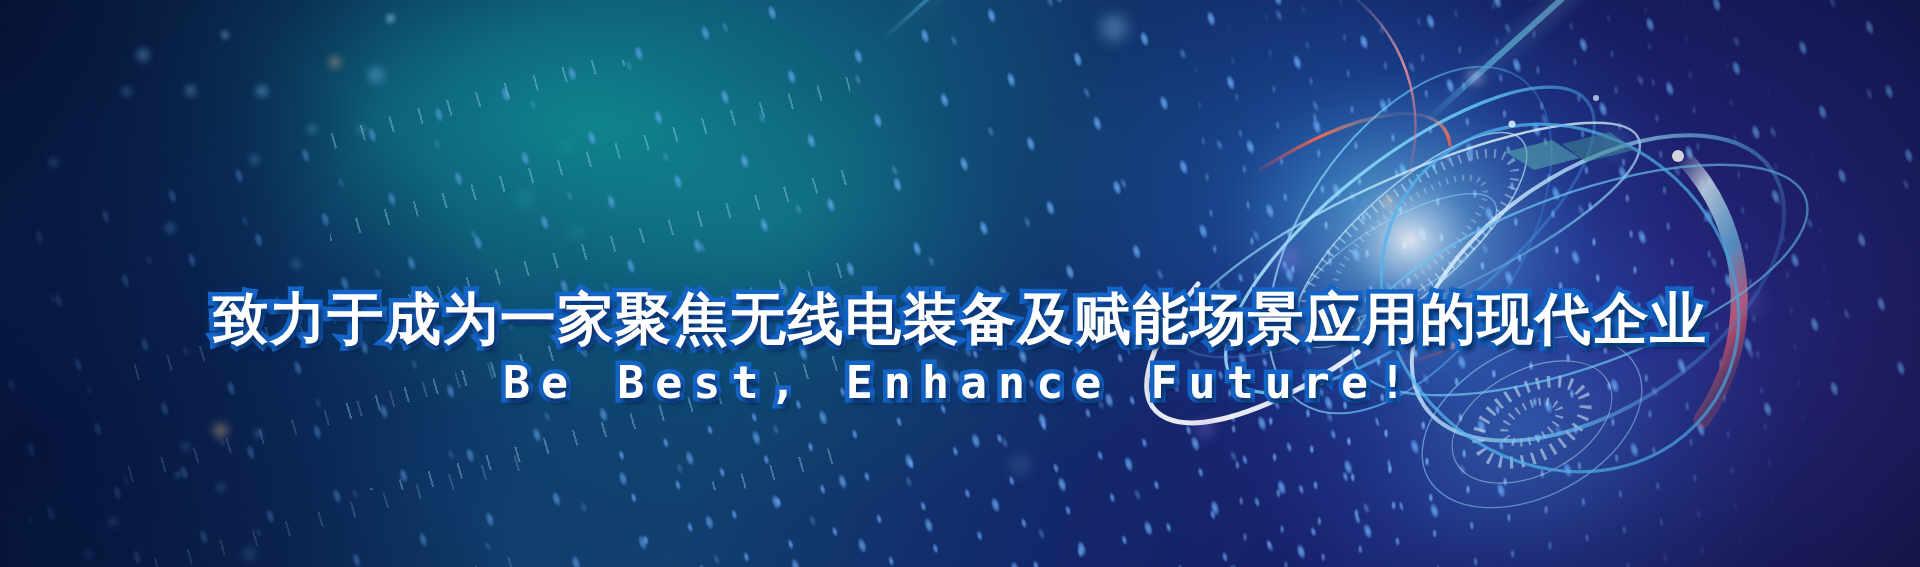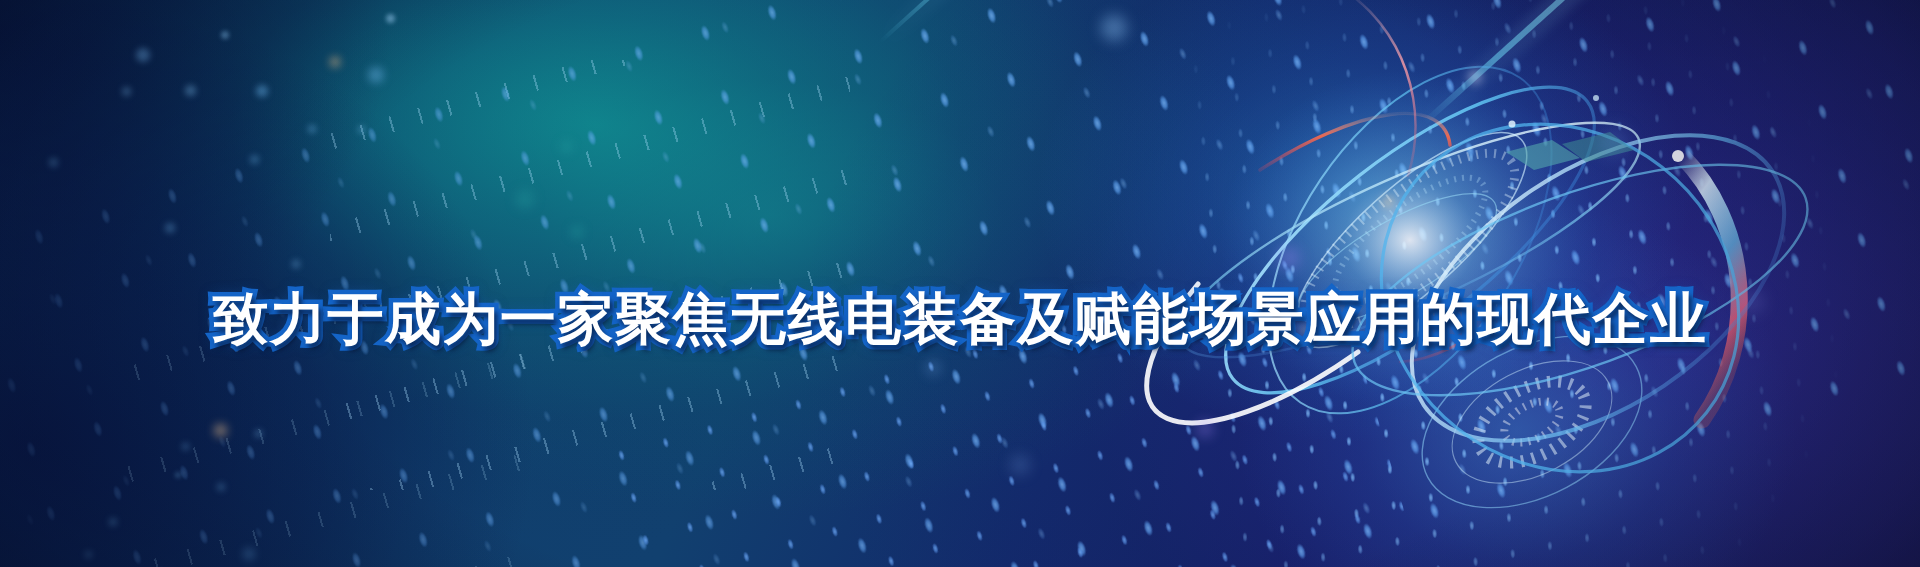--- a/index.html
+++ b/index.html
@@ -411,16 +411,17 @@
       <div class="bokeh" style="left: 1600px; top: 128px; width: 28px; height: 28px; background: rgba(120, 170, 250, 0.22); filter: blur(9px);"></div>
       <div class="bokeh" style="left: 1740px; top: 290px; width: 24px; height: 24px; background: rgba(150, 160, 255, 0.2); filter: blur(8px);"></div>
       <div class="bokeh" style="left: 1196px; top: 420px; width: 18px; height: 18px; background: rgba(170, 140, 255, 0.28); filter: blur(6px);"></div>
       <div class="bokeh" style="left: 1382px; top: 196px; width: 12px; height: 12px; background: rgba(255, 215, 170, 0.45); filter: blur(4px);"></div>
       <div class="bokeh" style="left: 1300px; top: 325px; width: 10px; height: 10px; background: rgba(255, 205, 160, 0.42); filter: blur(4px);"></div>
       <div class="bokeh" style="left: 1468px; top: 70px; width: 14px; height: 14px; background: rgba(230, 235, 255, 0.45); filter: blur(5px);"></div>
     </div>
 
   <div id="text-block">
     <h1 id="headline-cn">致力于成为一家聚焦无线电装备及赋能场景应用的现代企业</h1>
+    <p id="tagline-en">Be Best, Enhance Future!</p>
   </div>
 
   <div class="bg-layer" id="bg-vignette"></div>
 </div>
 
 </body></html>

